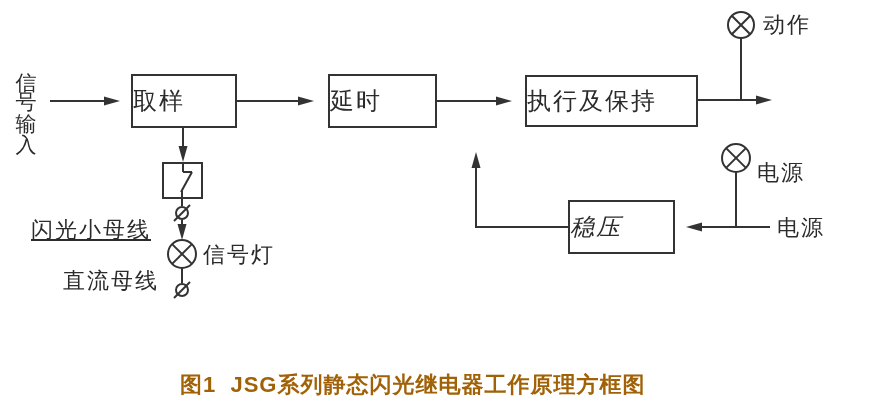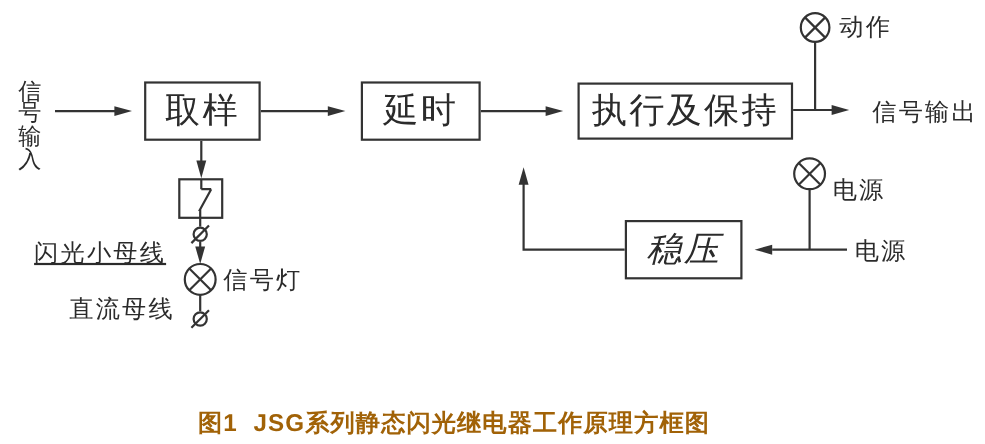--- a/index.html
+++ b/index.html
@@ -9,22 +9,22 @@
     font-family:"Liberation Sans","DejaVu Sans",sans-serif;
     position:relative;
     overflow:hidden;
   }
   .canvas{position:absolute;left:0;top:0;width:895px;height:404px;}
   svg.wires{position:absolute;left:0;top:0;width:895px;height:404px;}
   .block{
     position:absolute;
     border:2px solid #333333;
     background:#ffffff;
-    display:flex;align-items:center;justify-content:center;
-    font-size:32px;color:#2b2b2b;letter-spacing:2px;
+    display:flex;align-items:center;justify-content:flex-start;
+    font-size:24px;color:#2b2b2b;letter-spacing:2px;
     box-sizing:border-box;
   }
   .lbl{
     position:absolute;
     font-size:22px;color:#2b2b2b;letter-spacing:2px;
     white-space:nowrap;line-height:1.1;
   }
   .vlabel{
     position:absolute;
     left:16px;top:56px;
@@ -141,29 +141,28 @@
   </svg>
 
   <div class="vlabel">信号输入</div>
 
   <div class="block" style="left:131px;top:74px;width:106px;height:54px;">
     <span>取样</span>
   </div>
   <div class="block" style="left:328px;top:74px;width:109px;height:54px;">
     <span>延时</span>
   </div>
-  <div class="block" style="left:525px;top:75px;width:196px;height:52px;">
+  <div class="block" style="left:525px;top:75px;width:173px;height:52px;">
     <span>执行及保持</span>
   </div>
   <div class="block" style="left:568px;top:200px;width:107px;height:54px;font-style:italic;">
     <span>稳压</span>
   </div>
 
   <div class="lbl" style="left:763px;top:13px;">动作</div>
-  <div class="lbl" style="left:793px;top:90px;">信号输出</div>
   <div class="lbl" style="left:757px;top:161px;">电源</div>
   <div class="lbl" style="left:777px;top:216px;">电源</div>
   <div class="lbl" style="left:203px;top:243px;">信号灯</div>
   <div class="lbl" style="left:31px;top:218px;text-decoration:underline;">闪光小母线</div>
   <div class="lbl" style="left:44px;top:269px;margin-left:19px;">直流母线</div>
 
   <div class="caption">图1  JSG系列静态闪光继电器工作原理方框图</div>
 
 </div>
 

